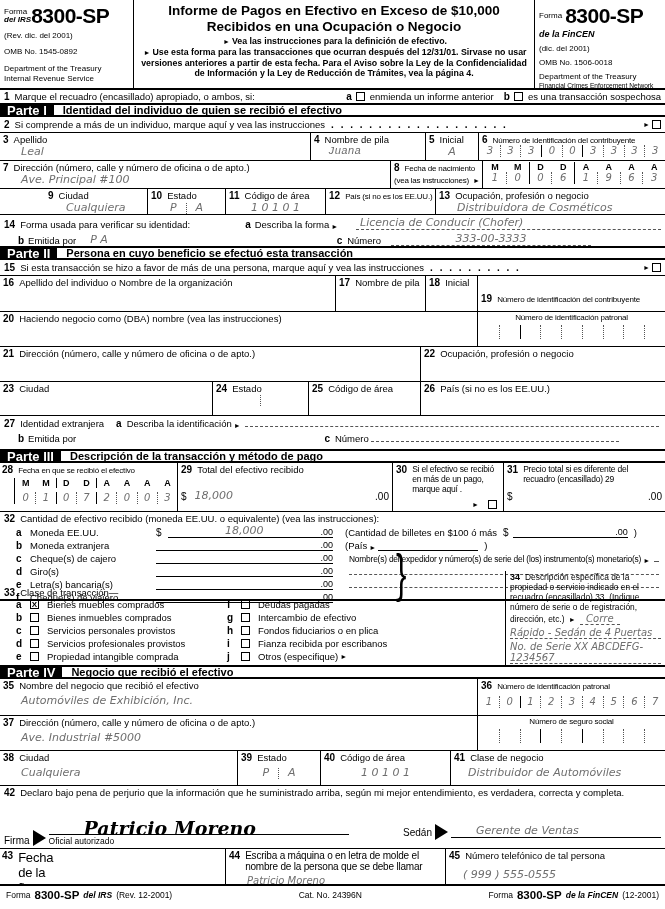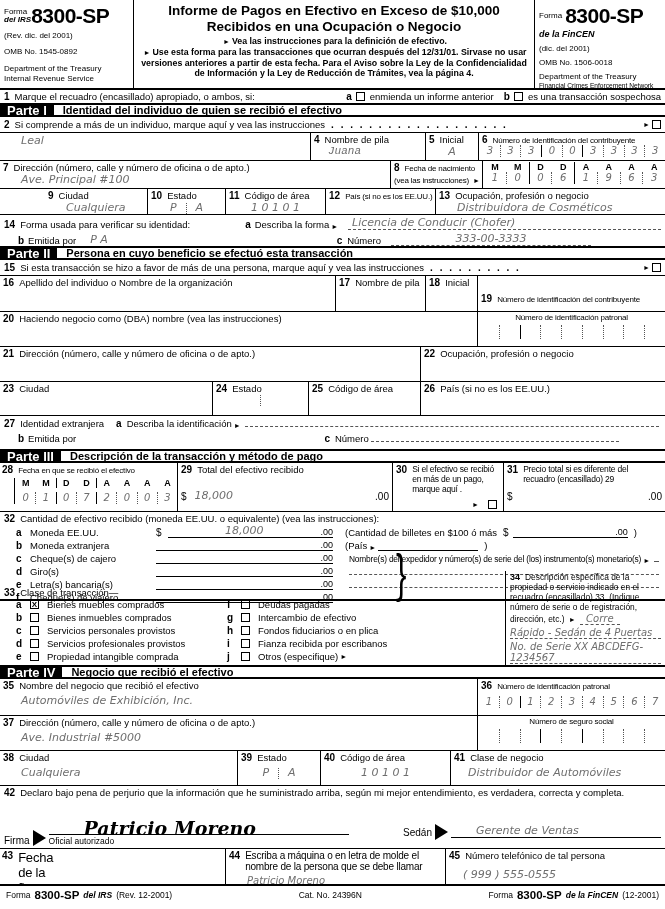--- a/index.html
+++ b/index.html
@@ -98,20 +98,21 @@
   <div class="row vcenter" style="height:15px; padding:0 4px; border-top:none;">
     <span class="num">2</span>
     <span class="lab">Si comprende a más de un individuo, marque aquí y vea las instrucciones</span>
     <span class="leaders" style="margin:0 6px;">. . . . . . . . . . . . . . . . . . .</span>
     <span class="arr">►</span>
     <span class="cb"></span>
   </div>
 
   <div class="row" style="height:28px;">
     <div class="cell" style="width:310px;">
+      <div><span class="num">3</span><span class="lab">Apellido</span></div>
       <div class="hw" style="margin-left:18px;">Leal</div>
     </div>
     <div class="cell" style="width:115px;">
       <div><span class="num">4</span><span class="lab">Nombre de pila</span></div>
       <div class="hw" style="margin-left:14px;font-family:Liberation Mono, monospace;">Juana</div>
     </div>
     <div class="cell" style="width:53px;">
       <div><span class="num">5</span><span class="lab">Inicial</span></div>
       <div class="hw" style="text-align:center;">A</div>
     </div>
@@ -188,21 +189,21 @@
   </div>
 
   <div class="row" style="height:32px; display:block; padding:1px 4px;">
     <div class="flexline">
       <span class="num">14</span>
       <span class="lab">Forma usada para verificar su identidad:</span>
       <span style="width:55px;"></span>
       <b style="margin-right:4px;">a</b>
       <span class="lab">Describa la forma</span>
       <span class="arr">►</span>
-      <span class="hw dotu" style="flex:1; margin-left:8px; padding:0 4px;">Licencia de Conducir (Chofer)</span>
+      <span class="hw dotu" style="flex:1; margin-left:16px; padding:0 4px;">Licencia de Conducir (Chofer)</span>
     </div>
     <div class="flexline" style="margin-top:2px;">
       <b style="margin:0 4px 0 14px;">b</b>
       <span class="lab">Emitida por</span>
       <span class="hw" style="margin-left:14px;">P A</span>
       <span style="flex:1;"></span>
       <b style="margin-right:5px;">c</b>
       <span class="lab">Número</span>
       <span class="hw dotu" style="width:200px; margin:0 10px; text-align:center;">333-00-3333</span>
       <span style="width:60px;"></span>

